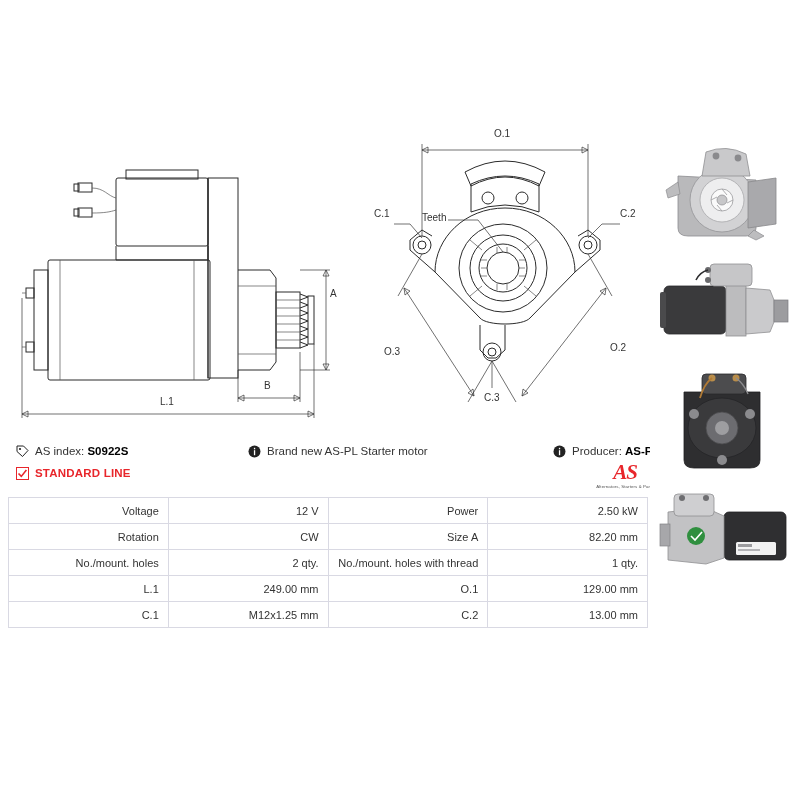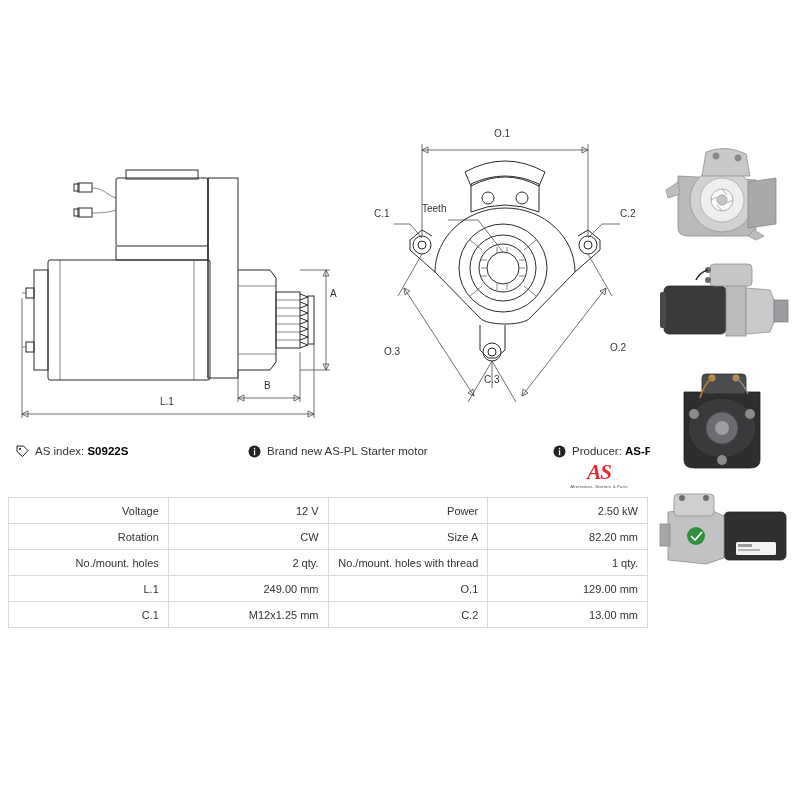--- a/index.html
+++ b/index.html
@@ -62,21 +62,21 @@
   
   .photos { position: absolute; left: 650px; top: 136px; width: 150px; }
   .photo {
     width: 150px; height: 112px; margin-bottom: 2px;
     position: relative; overflow: hidden;
     background: #ffffff;
   }
 
   
   .aspl-logo {
-    position: absolute; left: 569px; top: 462px; width: 60px; text-align: center;
+    position: absolute; left: 595px; top: 462px; width: 60px; text-align: center;
   }
   .aspl-logo .mark {
     font-family: "Liberation Serif", serif;
     font-style: italic; font-weight: bold;
     font-size: 21px; color: #e8262b; line-height: 1;
     letter-spacing: -1px;
   }
   .aspl-logo .sub {
     font-size: 4.4px; color: #555; letter-spacing: .1px; margin-top: 1px;
   }
@@ -197,35 +197,44 @@
 
       <path class="ln-dim" d="M122 241 L122 268"></path>
 
       <path class="ln-dim" d="M133 132 L108 100 L78 100"></path>
     </svg>
     <span class="dim-label" style="left:124px; top:8px;">O.1</span>
     <span class="dim-label" style="left:240px; top:222px;">O.2</span>
     <span class="dim-label" style="left:14px; top:226px;">O.3</span>
     <span class="dim-label" style="left:4px; top:88px;">C.1</span>
     <span class="dim-label" style="left:250px; top:88px;">C.2</span>
-    <span class="dim-label" style="left:114px; top:254px;">C.3</span>
-    <span class="dim-label" style="left:52px; top:83px;">Teeth</span>
+    <span class="dim-label" style="left:114px; top:272px;">C.3</span>
+    <span class="dim-label" style="left:52px; top:92px;">Teeth</span>
   </div>
 
   <div class="info-row">
 
     <div class="info-col c1">
       <div class="info-line">
         <span class="ico tag">
           <svg width="13" height="13" viewBox="0 0 13 13">
             <path d="M1 1 L7.5 1 L12 5.5 L6.5 11.5 L1 6.5 Z" fill="none" stroke="#222" stroke-width="1"></path>
             <circle cx="4" cy="4" r="1.1" fill="#222"></circle>
           </svg>
         </span>
         <span class="txt"><span>AS index:</span> <b>S0922S</b></span>
+      </div>
+      <div class="info-line">
+        <span class="ico check">
+          <svg width="13" height="13" viewBox="0 0 13 13">
+            <rect x="0.5" y="0.5" width="12" height="12" fill="none" stroke="#e8262b" stroke-width="1"></rect>
+            <path d="M2.5 6.5 L5.3 9.4 L10.4 3" fill="none" stroke="#e8262b" stroke-width="1.6"></path>
+          </svg>
+        </span>
+        <span class="std-line">STANDARD LINE</span>
       </div>
     </div>
 
     <div class="info-col c2">
       <div class="info-line">
         <span class="ico info">
           <svg width="13" height="13" viewBox="0 0 13 13">
             <circle cx="6.5" cy="6.5" r="6" fill="#222"></circle>
             <rect x="5.9" y="5.2" width="1.3" height="5" fill="#fff"></rect>
             <rect x="5.9" y="2.8" width="1.3" height="1.5" fill="#fff"></rect>

